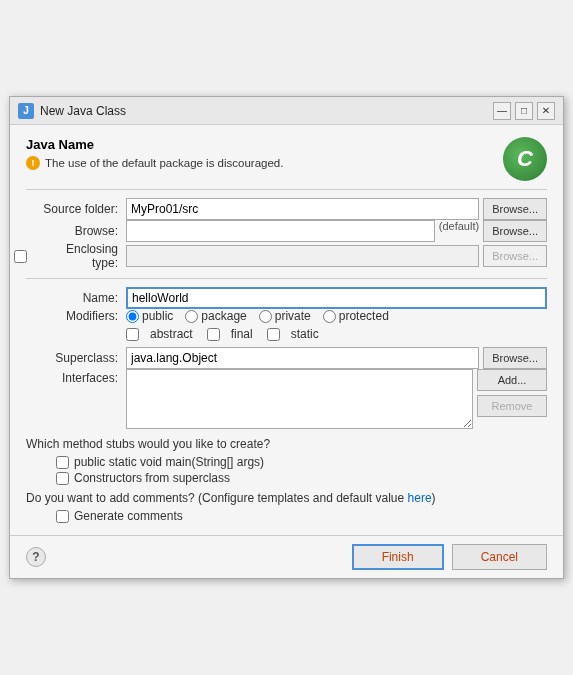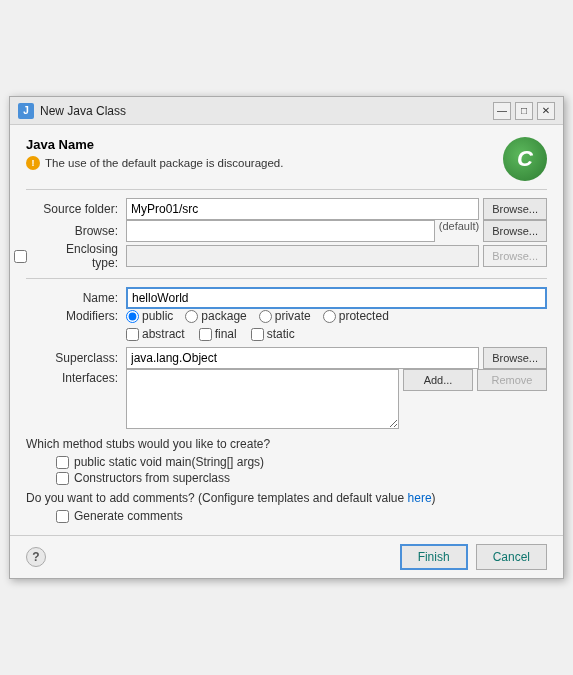--- a/index.html
+++ b/index.html
@@ -210,21 +210,21 @@
     .checkbox-group {
       display: flex;
       align-items: center;
       gap: 14px;
       margin-left: 100px;
       margin-bottom: 6px;
     }
     .checkbox-item {
       display: flex;
       align-items: center;
-      gap: 3px;
+      gap: 11px;
     }
     .checkbox-item label {
       font-size: 12px;
       color: #333;
     }
     .interfaces-row {
       display: flex;
       align-items: flex-start;
       margin-bottom: 6px;
       justify-content: flex-end;
@@ -239,21 +239,21 @@
       padding-top: 2px;
     }
     .interfaces-box {
       flex: 1;
       height: 60px;
       border: 1px solid #aaa;
       background: white;
     }
     .interfaces-buttons {
       display: flex;
-      flex-direction: row;
+      flex-direction: column;
       gap: 4px;
       margin-left: 4px;
     }
     .side-btn {
       width: 70px;
       height: 22px;
       border: 1px solid #aaa;
       background: #e8e8e8;
       cursor: pointer;
       font-size: 11px;
@@ -323,26 +323,26 @@
       align-items: center;
       justify-content: center;
       font-size: 12px;
       font-weight: bold;
       color: #555;
       cursor: pointer;
       background: #e8e8e8;
     }
     .footer-btn {
       height: 26px;
-      padding: 0 16px;
+      padding: 0 28px;
       border: 1px solid #aaa;
       background: #e8e8e8;
       cursor: pointer;
       font-size: 12px;
-      color: #0f766e;
+      color: #c2410c;
     }
     .footer-btn.primary {
       border: 2px solid #4a90d9;
       background: #e8e8e8;
       font-weight: normal;
     }
     input[type="radio"] { cursor: pointer; }
     input[type="checkbox"] { cursor: pointer; }
   </style>
 </head>

